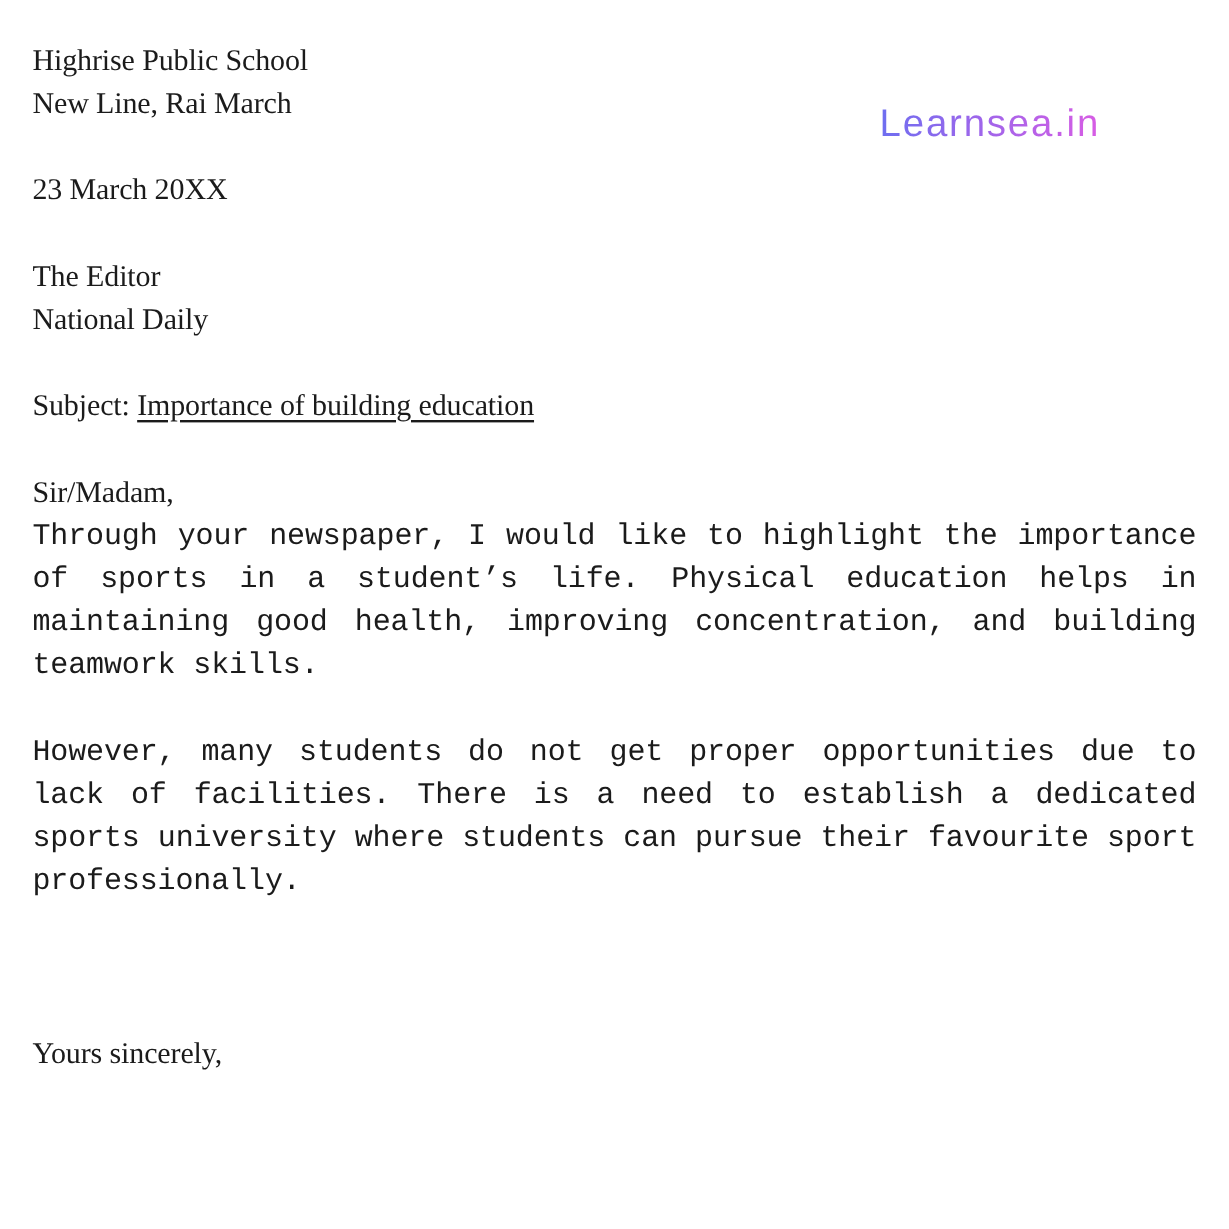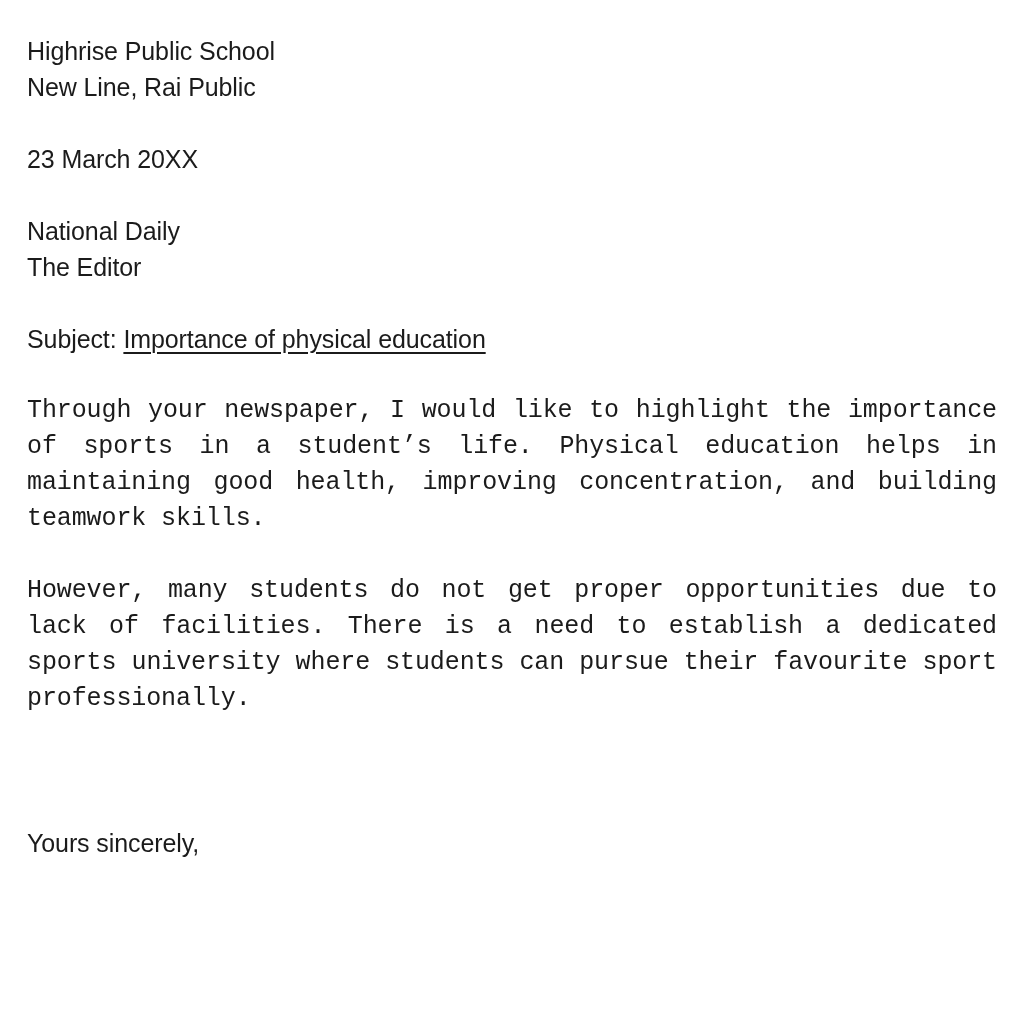--- a/index.html
+++ b/index.html
@@ -10,21 +10,21 @@
     background: #ffffff;
     box-sizing: border-box;
     padding: 33px 27px 0 27px;
     font-family: "Liberation Sans", sans-serif;
     font-size: 25px;
     line-height: 36px;
     color: #1b1b1b;
     letter-spacing: -0.1px;
     overflow: hidden;
   }
-  .line { white-space: pre-wrap; }
+  .line { white-space: pre-wrap; font-family: Liberation Serif, serif; }
   .gap { height: 36px; }
   .para { text-align: justify; text-justify: inter-word; font-family: Liberation Mono, monospace; }
   .subject-underline {
     text-decoration: underline;
     text-decoration-thickness: 2px;
     text-underline-offset: 4px;
   }
   .logo {
     position: absolute;
     left: 733px;
@@ -37,39 +37,41 @@
     -webkit-background-clip: text;
     background-clip: text;
     color: transparent;
   }
 </style>
 </head>
 <body>
 
 <div class="page" style="color: rgb(27, 27, 27);">
 
+  <div class="logo" style="background-image: linear-gradient(90deg, rgb(110, 110, 240), rgb(216, 92, 228));">Learnsea.in</div>
 
   <div class="line">Highrise Public School</div>
-  <div class="line">New Line, Rai Public</div>
+  <div class="line">New Line, Rai March</div>
 
   <div class="gap"></div>
 
   <div class="line">23 March 20XX</div>
 
   <div class="gap"></div>
 
+  <div class="line">The Editor</div>
   <div class="line">National Daily</div>
-  <div class="line">The Editor</div>
 
   <div class="gap"></div>
 
-  <div class="line"><span>Subject: </span><span class="subject-underline">Importance of physical education</span></div>
+  <div class="line"><span>Subject: </span><span class="subject-underline">Importance of building education</span></div>
 
   <div class="gap"></div>
 
+  <div class="line">Sir/Madam,</div>
 
   <div class="para">Through your newspaper, I would like to highlight the importance of sports in a student’s life. Physical education helps in maintaining good health, improving concentration, and building teamwork skills.</div>
 
   <div class="gap"></div>
 
   <div class="para">However, many students do not get proper opportunities due to lack of facilities. There is a need to establish a dedicated sports university where students can pursue their favourite sport professionally.</div>
 
   <div class="gap"></div>
 
 

